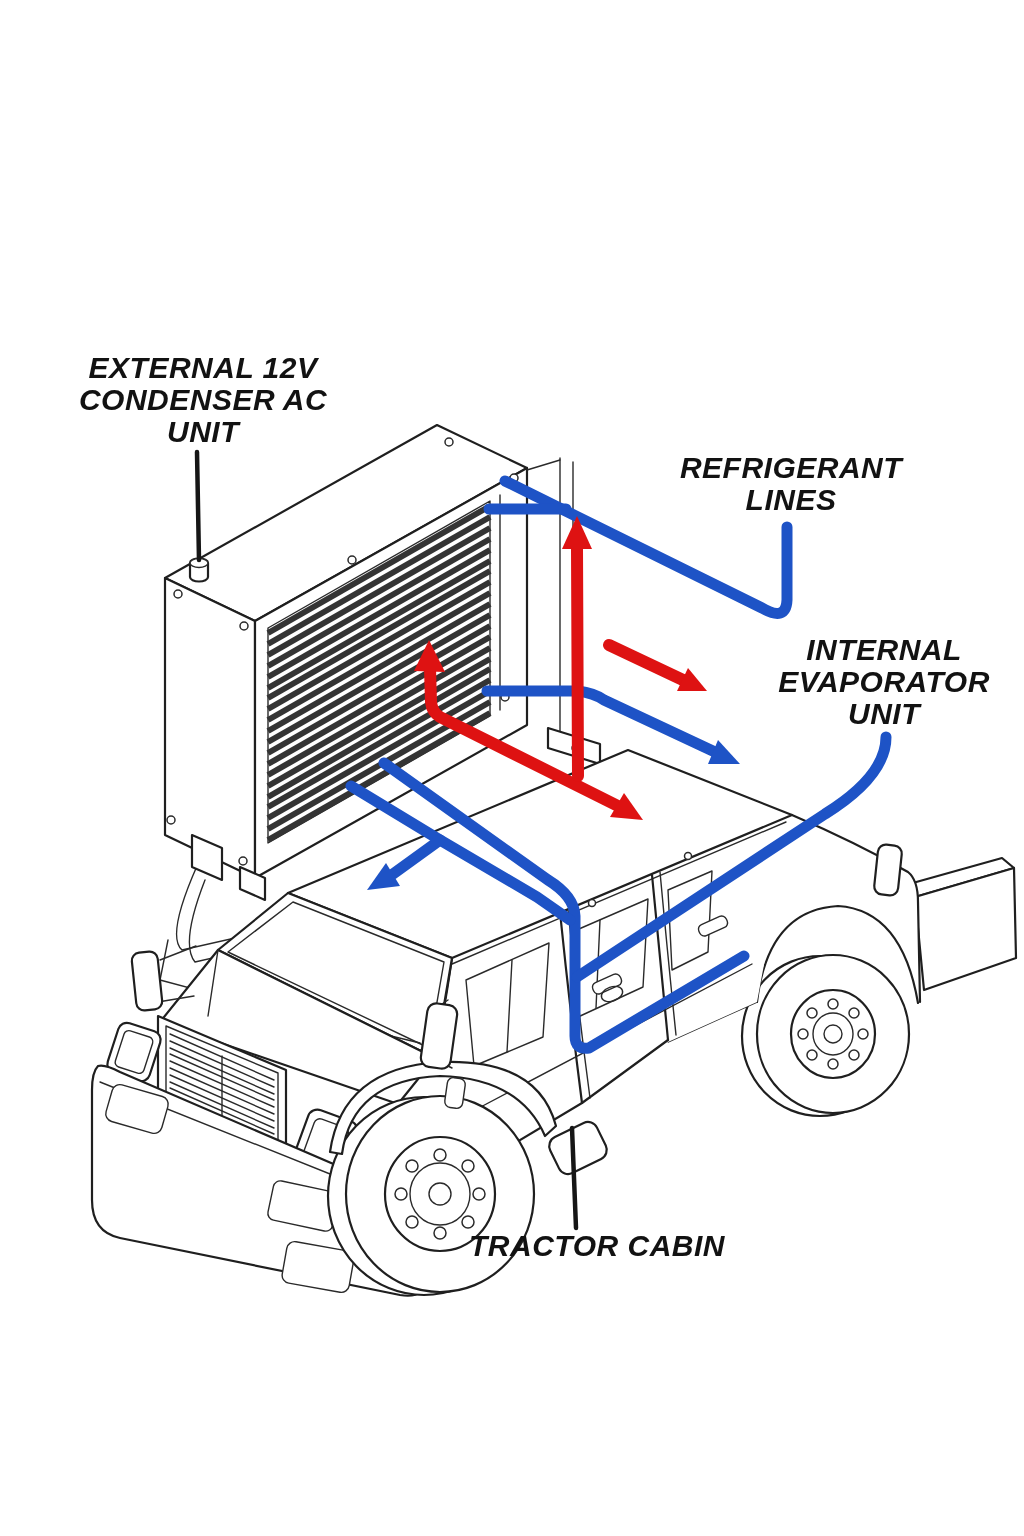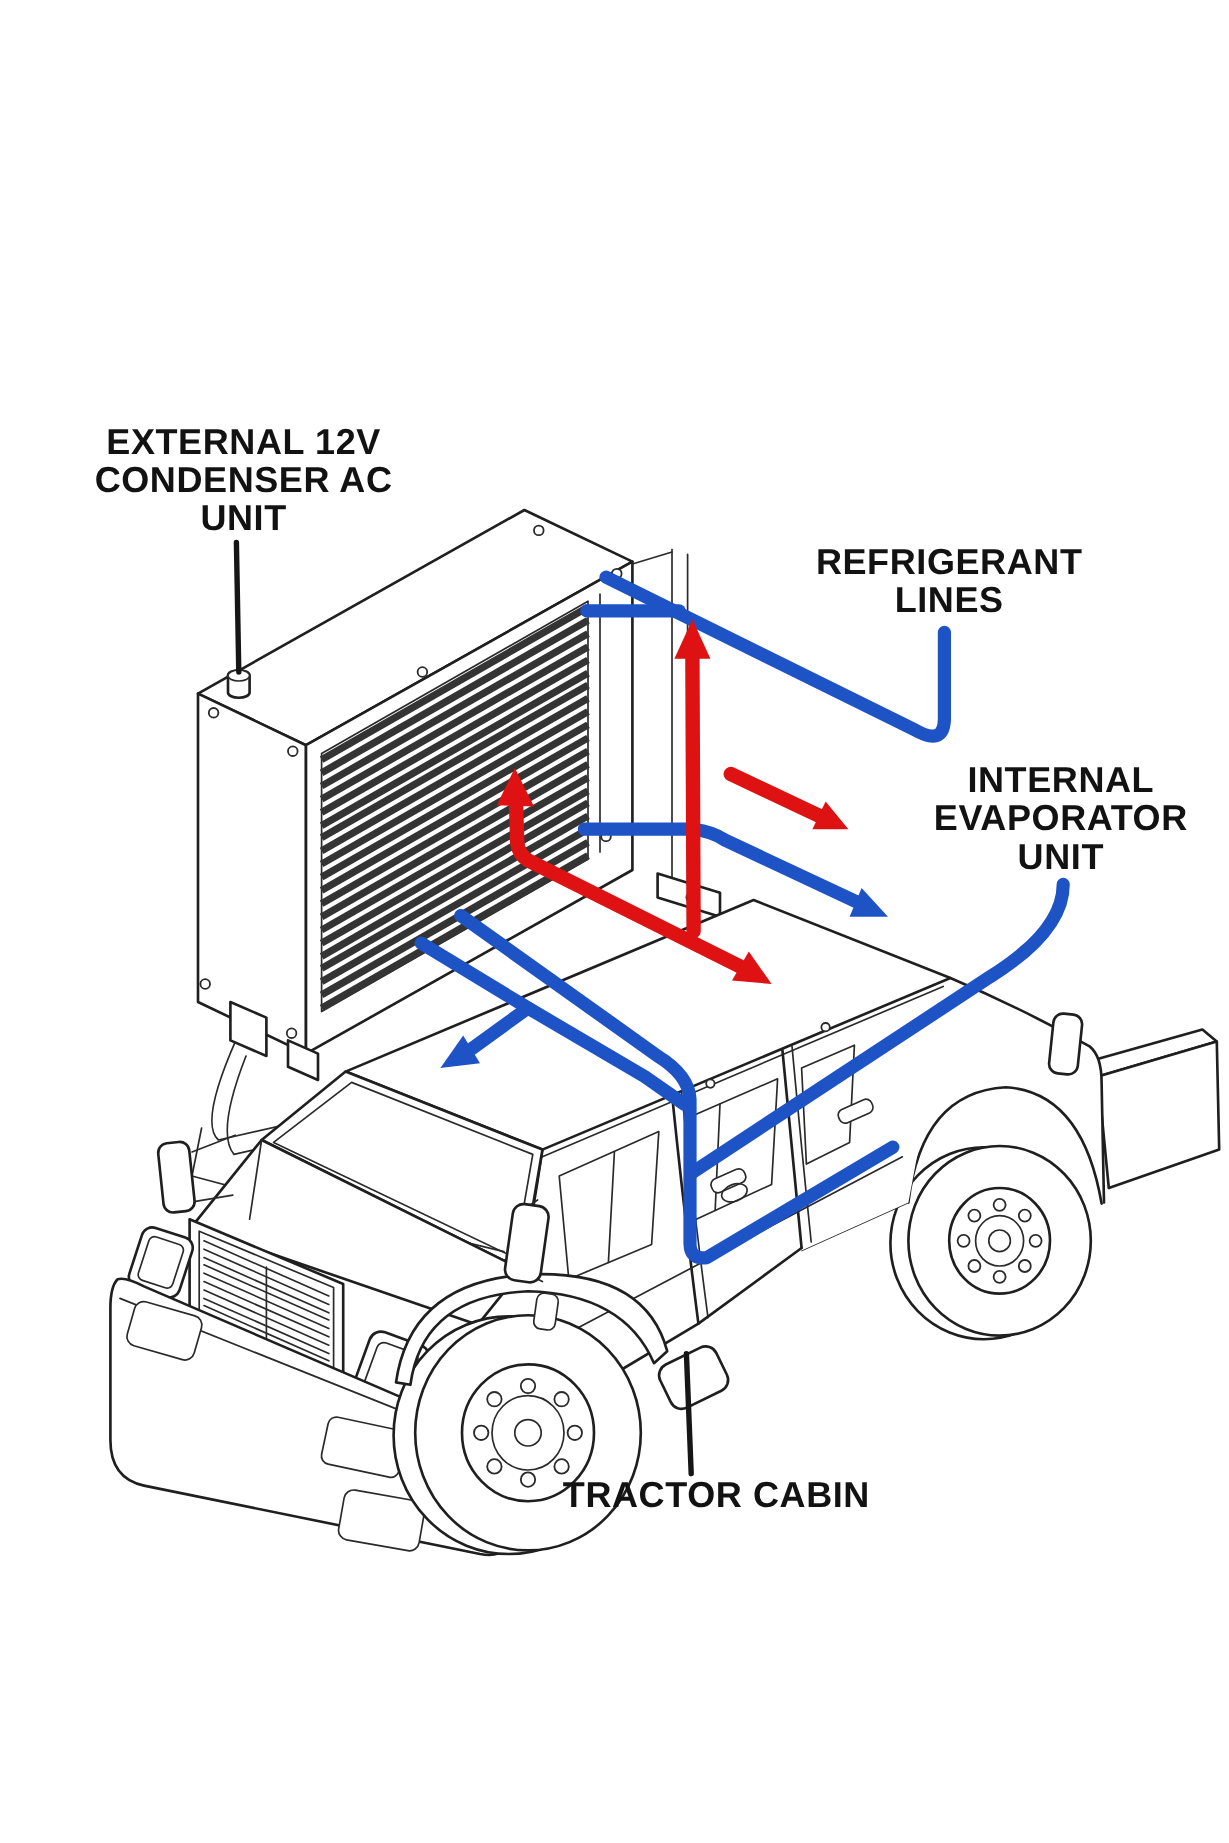--- a/index.html
+++ b/index.html
@@ -1,17 +1,17 @@
 <!DOCTYPE html>
 <html><head>
 <meta charset="utf-8">
 <style>
   html,body{margin:0;padding:0;background:#ffffff;}
   #canvas{position:relative;width:1024px;height:1536px;background:#ffffff;overflow:hidden;
-          font-family:"Liberation Sans", sans-serif;}
+          font-family:"Liberation Sans", sans-serif;font-style:italic;}
   svg{position:absolute;left:0;top:0;}
   .lbl{font-family:"Liberation Sans", sans-serif;font-weight:bold;font-size:30px;fill:#121212;
        text-anchor:middle;letter-spacing:0.5px;}
   .ink{stroke:#1f1f1f;fill:none;stroke-width:2.2;stroke-linecap:round;stroke-linejoin:round;}
   .inkthin{stroke:#2a2a2a;fill:none;stroke-width:1.4;stroke-linecap:round;stroke-linejoin:round;}
   .white{fill:#ffffff;}
   .fin{stroke:#343434;stroke-width:6;stroke-linecap:butt;}
   .blue{stroke:#1e53c6;stroke-width:11;fill:none;stroke-linecap:round;stroke-linejoin:round;}
   .bluehead{fill:#1e53c6;stroke:none;}
   .red{stroke:#de1212;stroke-width:12;fill:none;stroke-linecap:round;stroke-linejoin:round;}

